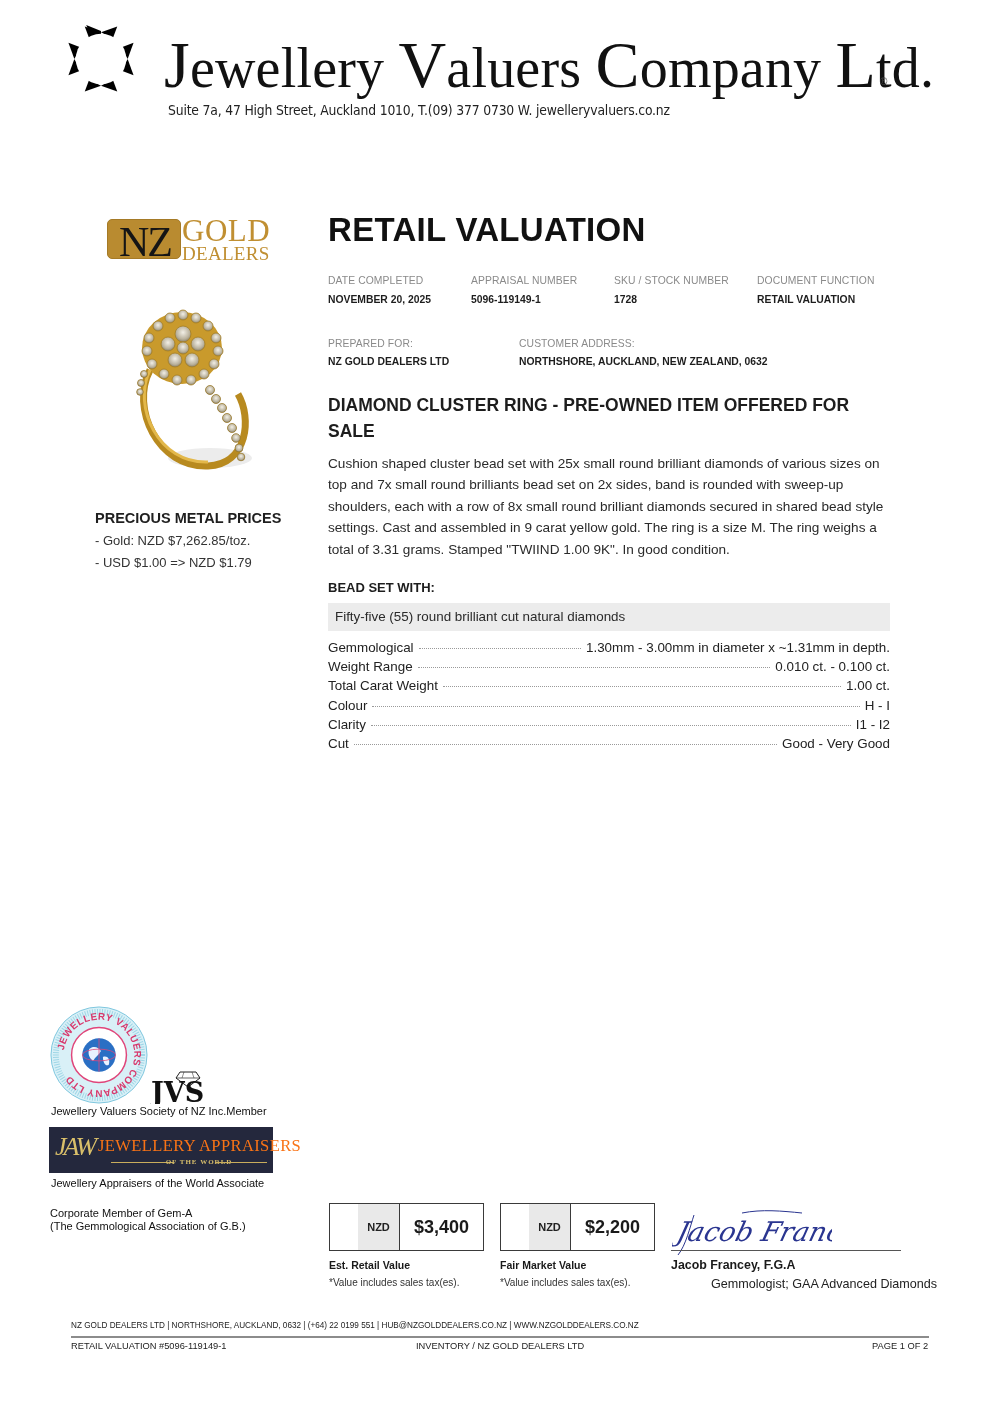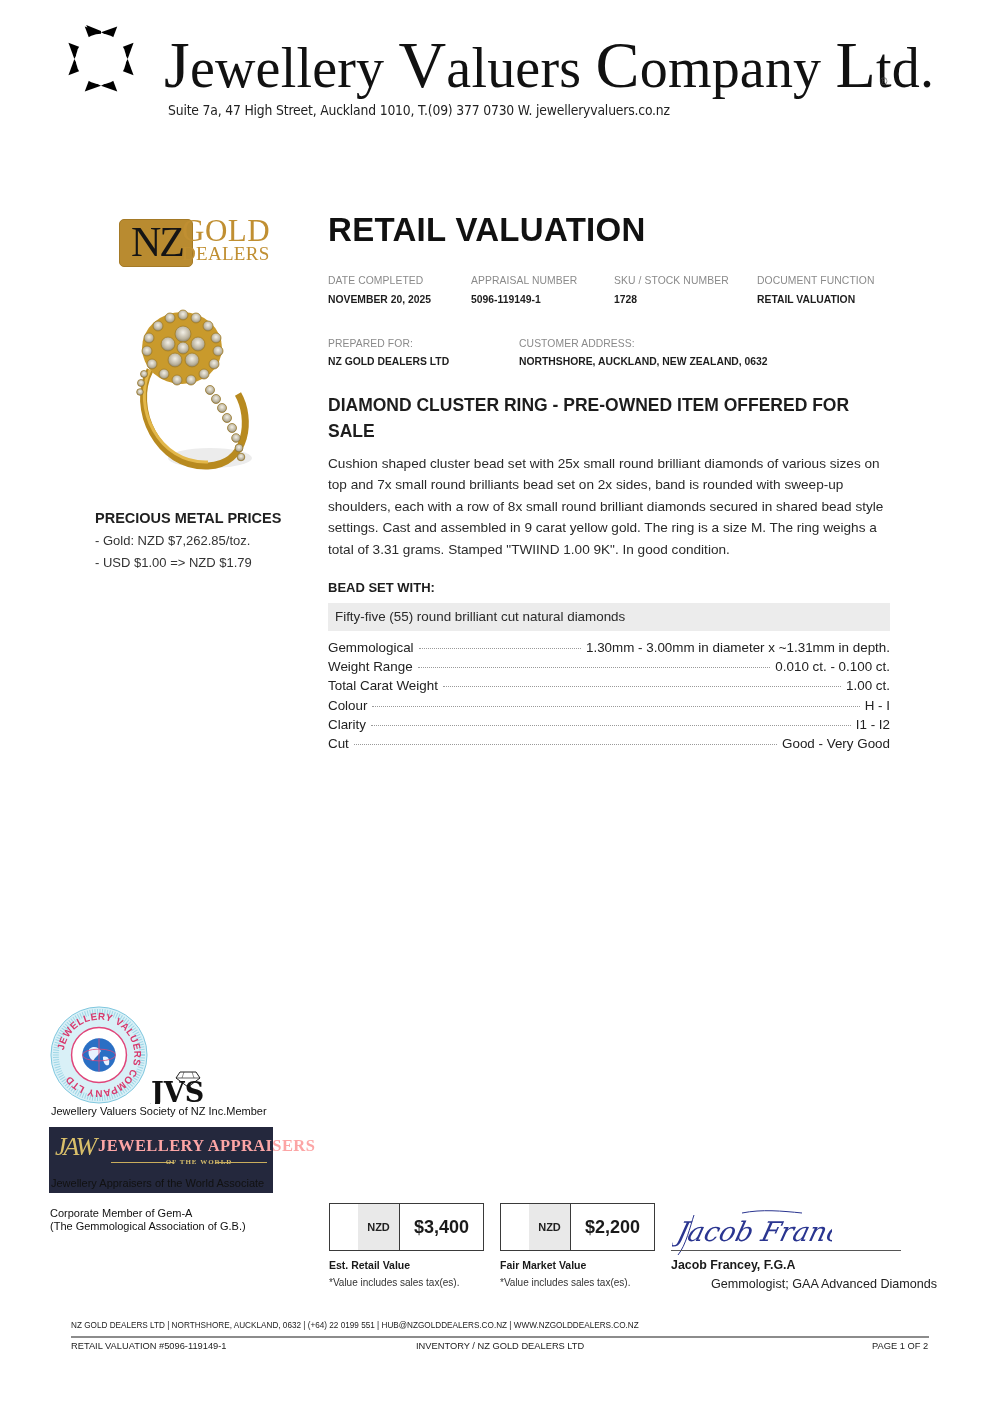--- a/index.html
+++ b/index.html
@@ -9,21 +9,21 @@
 
   
   .lh-logo { left: 64px; top: 22px; width: 74px; height: 74px; }
   .lh-name { left: 164px; top: 30px; font-family: "Liberation Serif", serif; font-size: 56px; line-height: 70px; color: #111; letter-spacing: 0.2px; white-space: nowrap; }
   .lh-name .cap { font-size: 66px; }
   .lh-reg { left: 880px; top: 76px; font-size: 10px; color: #444; }
   .lh-addr { left: 168px; top: 102px; font-family: "DejaVu Sans", sans-serif; font-size: 13.5px; color: #222; white-space: nowrap; letter-spacing: -0.2px; transform: scaleX(0.92); transform-origin: left; }
 
   
   .nzg { left: 103px; top: 219px; width: 178px; height: 46px; }
-  .nzg-box { position: absolute; left: 16px; top: 0; width: 74px; height: 48px; background: #b98b30; border-radius: 5px; border: 1px solid #a57a26; }
+  .nzg-box { position: absolute; left: 4px; top: 0; width: 74px; height: 40px; background: #b98b30; border-radius: 5px; border: 1px solid #a57a26; }
   .nzg-nz { position: absolute; left: 4px; top: 1px; width: 66px; text-align: center; font-family: "Liberation Serif", serif; font-size: 42px; line-height: 42px; color: #151515; font-weight: normal; letter-spacing: -2px; }
   .nzg-gold { position: absolute; left: 79px; top: -3px; font-family: "Liberation Serif", serif; font-size: 31px; line-height: 30px; color: #c08f32; letter-spacing: 0.5px; }
   .nzg-dealers { position: absolute; left: 79px; top: 25px; font-family: "Liberation Serif", serif; font-size: 19px; line-height: 20px; color: #c08f32; letter-spacing: 0.3px; }
 
   
   .ring { left: 128px; top: 298px; width: 130px; height: 180px; }
 
   
   .pm-title { left: 95px; top: 510px; font-size: 14.5px; font-weight: bold; color: #1f1f1f; }
   .pm-line { left: 95px; font-size: 13px; color: #333; }
@@ -43,23 +43,23 @@
   .spec-list { left: 328px; top: 640px; width: 562px; }
   .spec-row { display: flex; align-items: baseline; height: 19.2px; font-size: 13.4px; color: #222; }
   .spec-row .lbl { white-space: nowrap; }
   .spec-row .dots { flex: 1; border-bottom: 1px dotted #9a9a9a; margin: 0 5px; transform: translateY(-3px); }
   .spec-row .val { white-space: nowrap; }
 
   
   .seal { left: 50px; top: 1006px; width: 98px; height: 98px; }
   .jvs { left: 150px; top: 1070px; width: 85px; height: 34px; }
   .jvs-caption { left: 51px; top: 1105px; font-size: 11px; color: #111; white-space: nowrap; }
-  .jaw { left: 49px; top: 1127px; width: 224px; height: 66px; background: #24283d; }
+  .jaw { left: 49px; top: 1127px; width: 224px; height: 46px; background: #24283d; }
   .jaw-mono { position: absolute; left: 6px; top: 5px; font-family: "Liberation Serif", serif; font-style: italic; font-size: 26px; color: #d9bf6a; letter-spacing: -3px; }
-  .jaw-main { position: absolute; left: 49px; top: 9px; font-family: "Liberation Serif", serif; font-size: 16.5px; color: #fca5a5; letter-spacing: 0.4px; white-space: nowrap; font-weight: bold; }
+  .jaw-main { position: absolute; left: 49px; top: 9px; font-family: "Liberation Serif", serif; font-size: 16.5px; color: #f97316; letter-spacing: 0.4px; white-space: nowrap; }
   .jaw-sub { position: absolute; left: 84px; top: 31px; width: 132px; text-align: center; font-family: "Liberation Serif", serif; font-size: 7px; font-weight: bold; color: #d8bf6c; letter-spacing: 1px; }
   .jaw-line1 { position: absolute; left: 62px; top: 35px; width: 62px; height: 1px; background: #c9ad5c; }
   .jaw-line2 { position: absolute; left: 166px; top: 35px; width: 52px; height: 1px; background: #c9ad5c; }
   .jaw-caption { left: 51px; top: 1177px; font-size: 11px; color: #111; white-space: nowrap; }
   .gem-a { left: 50px; top: 1207px; font-size: 11px; color: #111; line-height: 12.5px; white-space: nowrap; }
 
   
   .vbox { top: 1203px; width: 155px; height: 48px; border: 1.5px solid #3a3a3a; display: flex; padding-left: 28px; }
   .vbox .cur { width: 42px; background: #e9e9e9; border-right: 1.5px solid #3a3a3a; display: flex; align-items: center; justify-content: center; font-size: 11px; font-weight: bold; color: #222; }
   .vbox .amt { flex: 1; display: flex; align-items: center; justify-content: center; font-size: 18px; font-weight: bold; color: #1a1a1a; }

